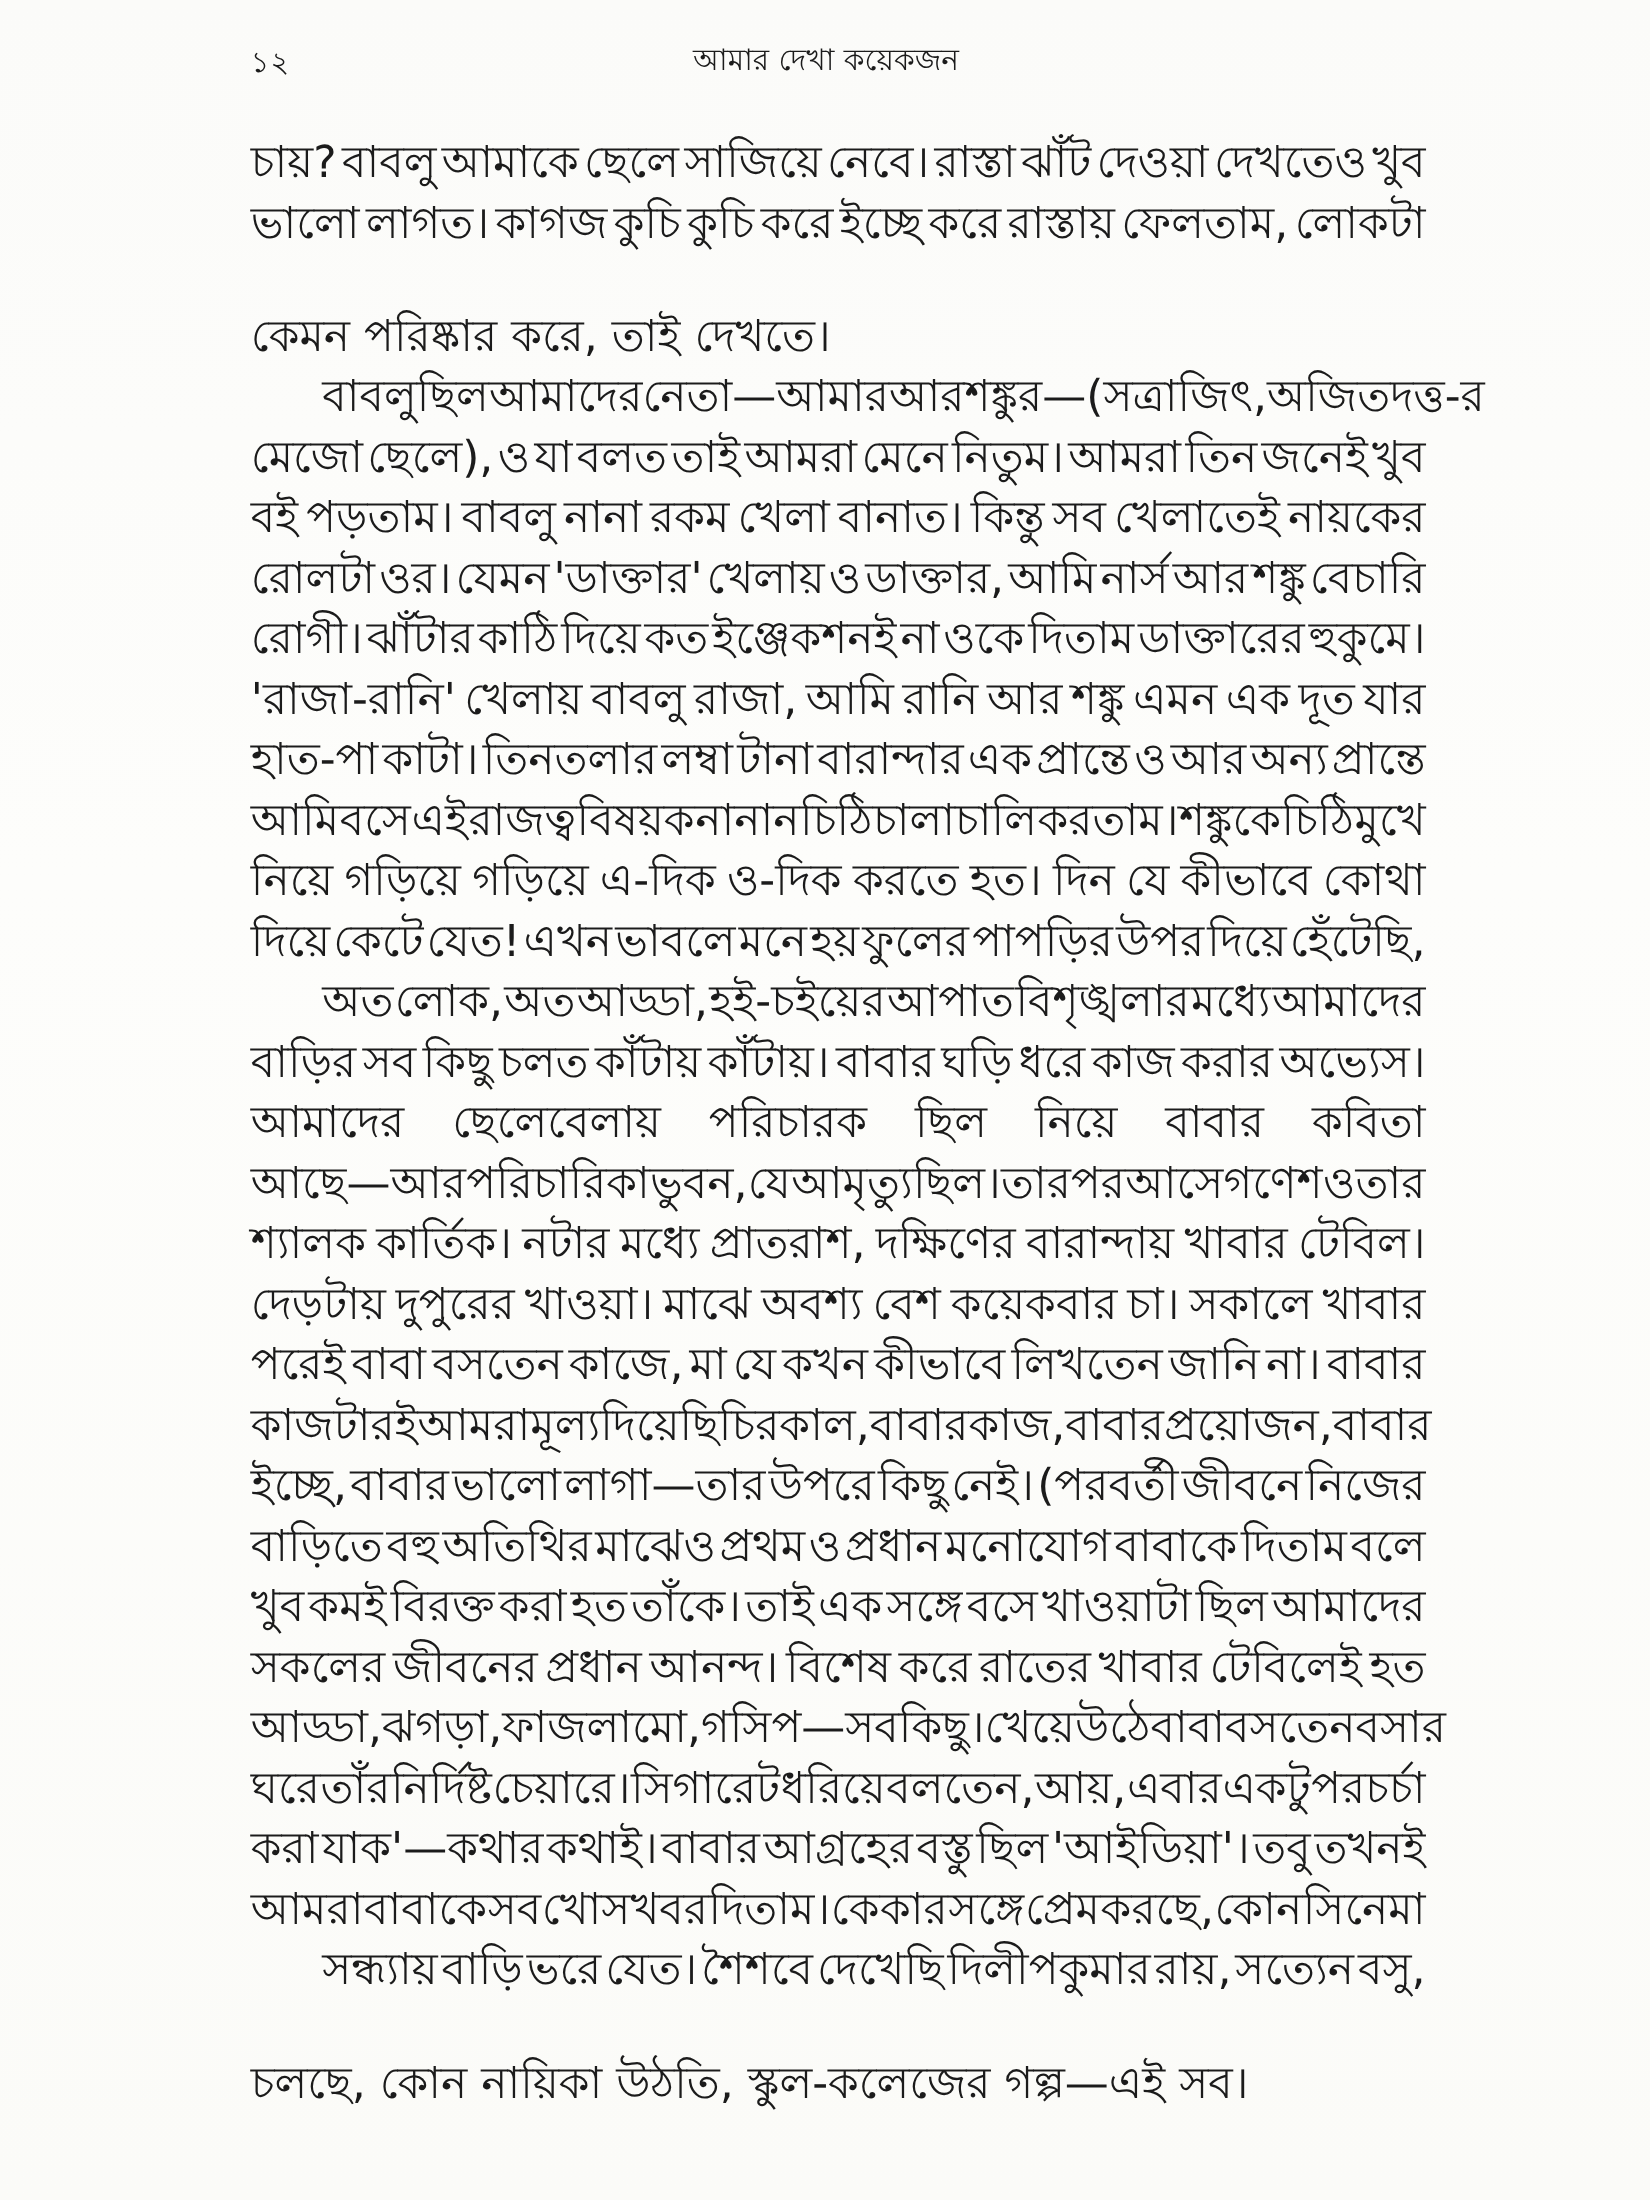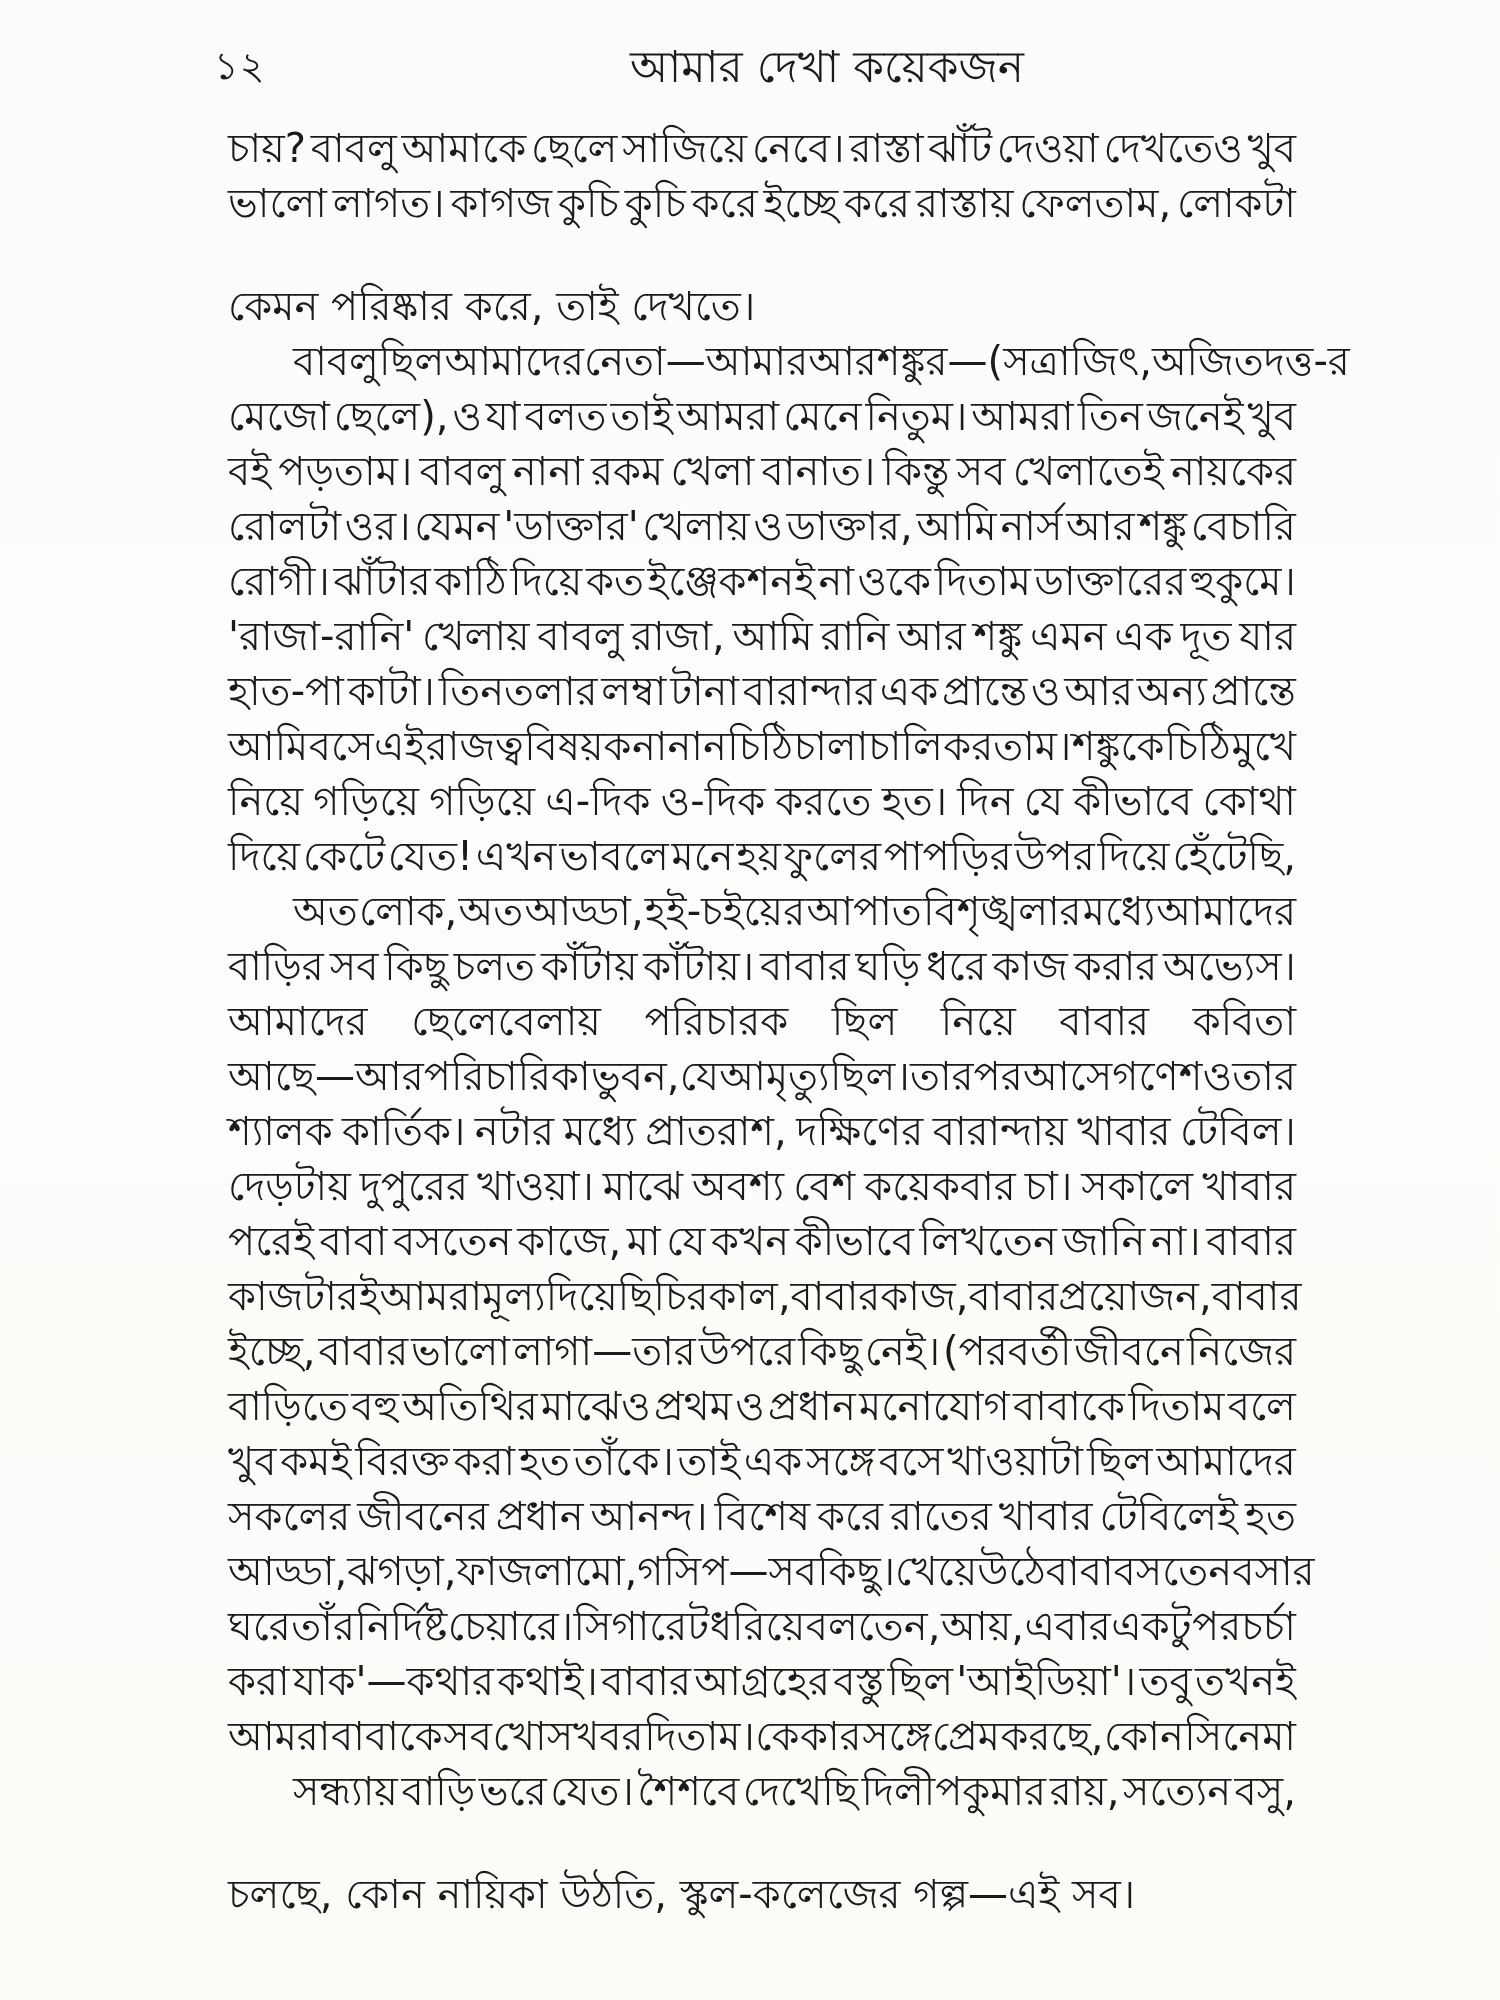--- a/index.html
+++ b/index.html
@@ -13,30 +13,30 @@
     height: 2000px;
     margin: 0 auto;
     background: #fcfcfa;
     background-image: linear-gradient(180deg, #fbfbf9 0%, #fdfdfb 40%, #fbfbf8 100%);
     color: #1b1b1b;
     font-family: "DejaVu Sans", sans-serif;
     overflow: hidden;
   }
   .page-number {
     position: absolute;
-    left: 214px;
+    left: 228px;
     top: 36px;
-    font-size: 38px;
+    font-size: 26px;
     letter-spacing: 1px;
   }
   .running-header {
     position: absolute;
     left: 630px;
     top: 34px;
-    font-size: 44px;
+    font-size: 27px;
     white-space: nowrap;
   }
   .text-body {
     position: absolute;
     left: 228px;
     top: 122px;
     width: 1068px;
   }
   .line {
     height: 55px;

